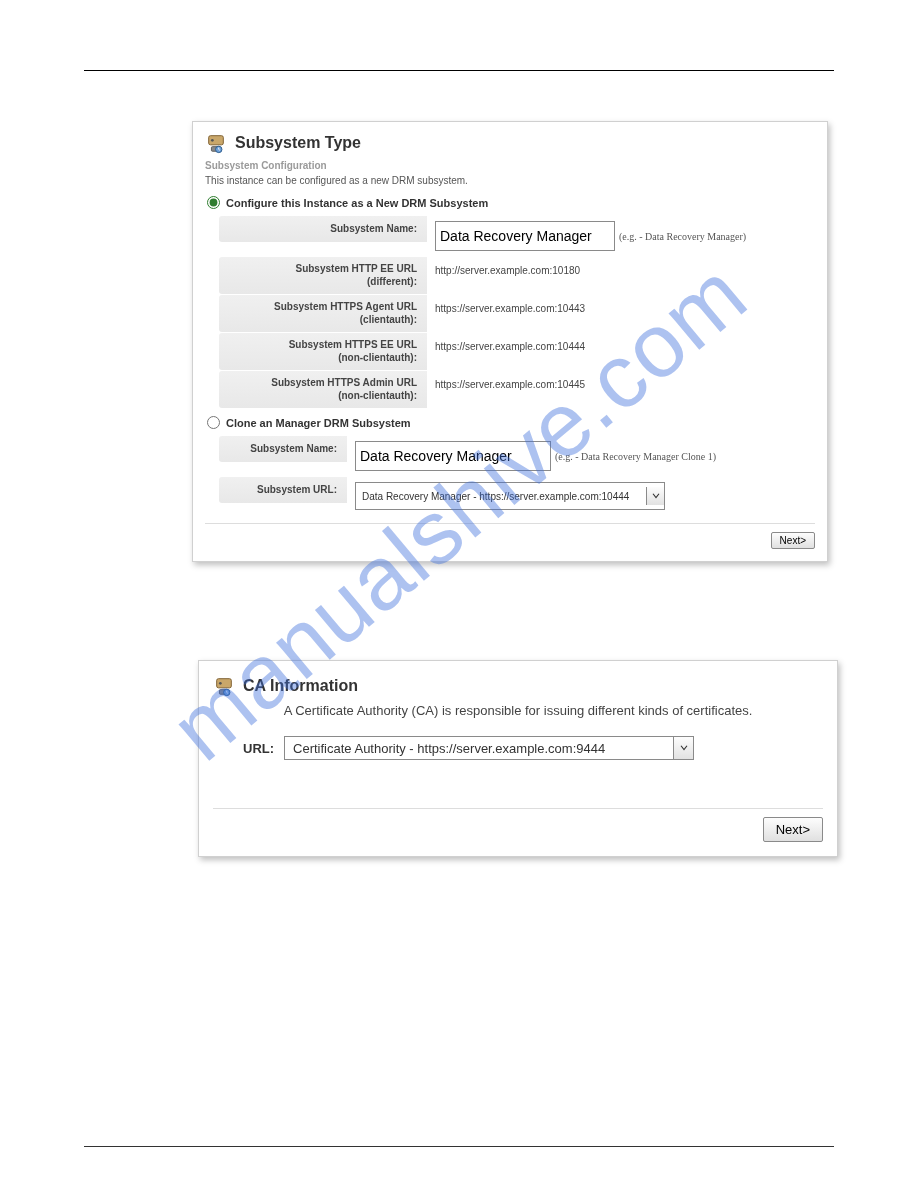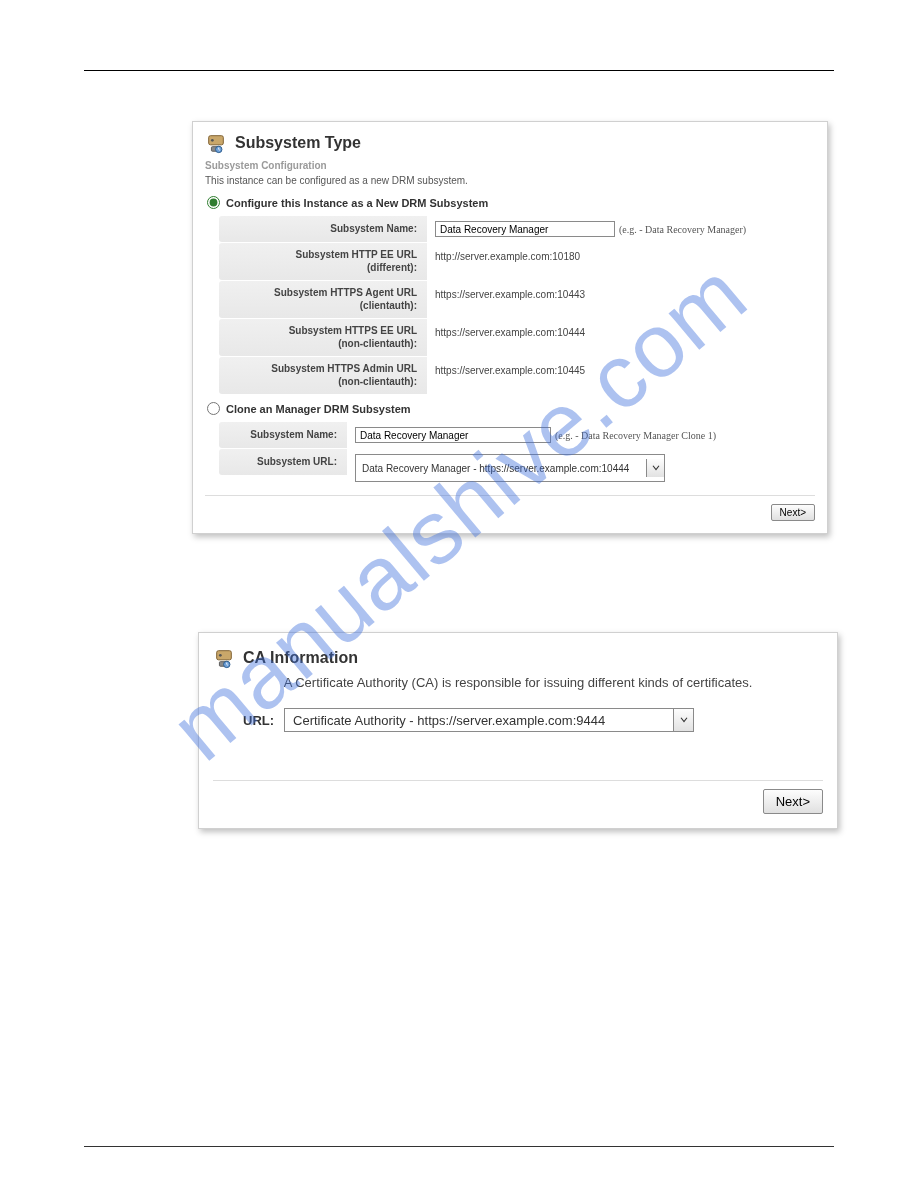--- a/index.html
+++ b/index.html
@@ -117,25 +117,25 @@
       font-size: 10px;
       color: #444;
       display: flex;
       align-items: center;
       gap: 4px;
       min-height: 26px;
       flex-wrap: wrap;
     }
     .text-input {
       font-family: inherit;
-      font-size: 10px;
+      font-size: 14px;
       padding: 2px 4px;
       border: 1px solid #8a8a8a;
       background: #fff;
-      height: 16px;
+      height: 30px;
     }
     .hint {
       font-size: 10px;
       color: #555;
       font-family: Liberation Serif, serif;
     }
     .select-wrap {
       display: inline-flex;
       align-items: center;
       border: 1px solid #8a8a8a;

